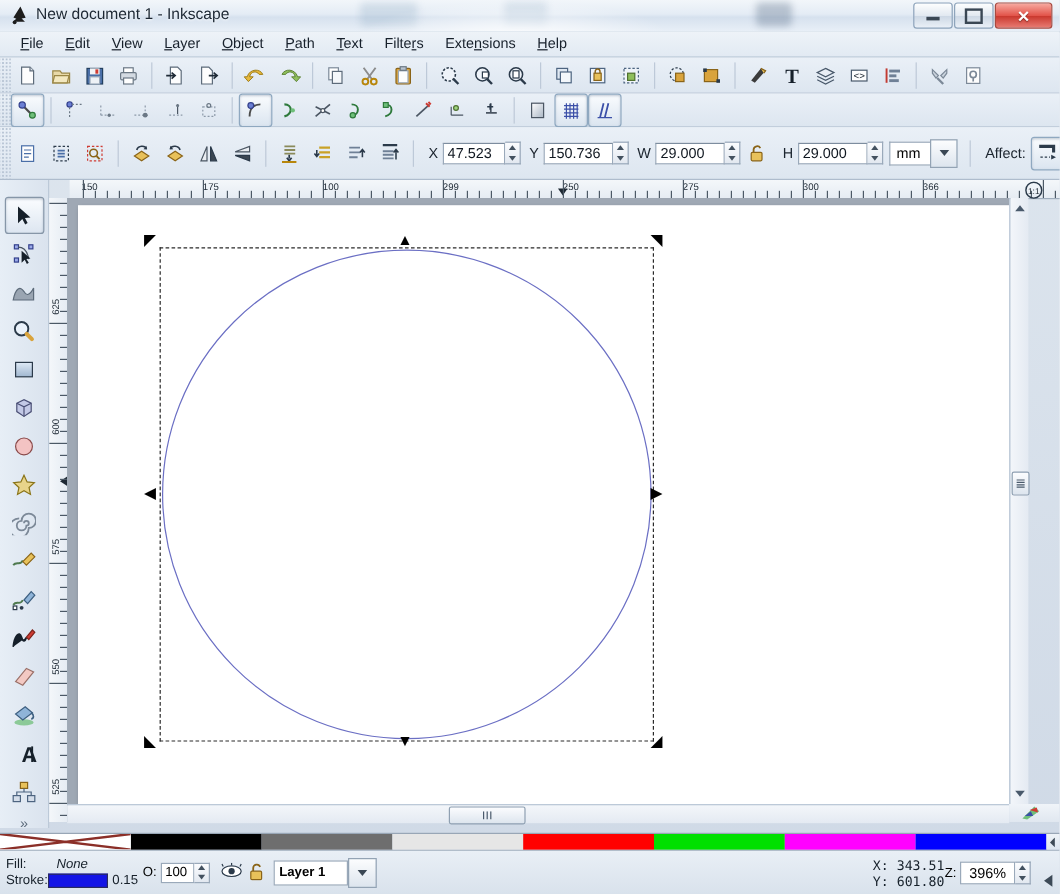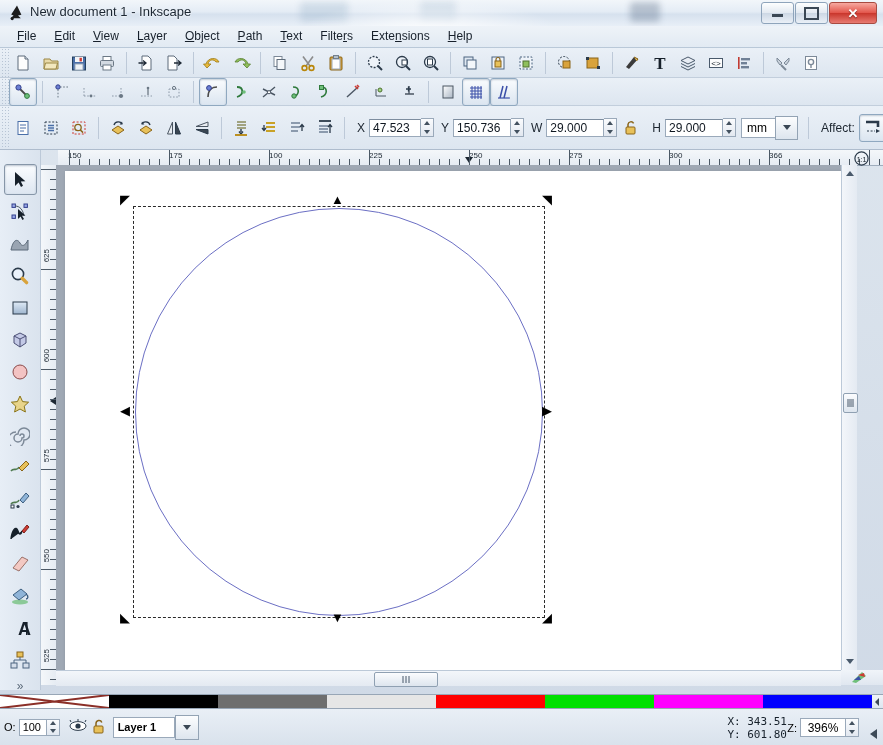--- a/index.html
+++ b/index.html
@@ -749,21 +749,21 @@
           <path d="M10 7v3H4v3M10 10h6v3" fill="none" stroke="#4d6480"></path>
         </svg>
     </div>
     <div class="toolmore">»</div>
   </div>
 
   <div class="hruler">
     <div class="rlabel" style="left:10px;top:1px">150</div>
     <div class="rlabel" style="left:111px;top:1px">175</div>
     <div class="rlabel" style="left:211px;top:1px">100</div>
-    <div class="rlabel" style="left:311px;top:1px">225</div>
+    <div class="rlabel" style="left:311px;top:1px">299</div>
     <div class="rlabel" style="left:411px;top:1px">250</div>
     <div class="rlabel" style="left:511px;top:1px">275</div>
     <div class="rlabel" style="left:611px;top:1px">300</div>
     <div class="rlabel" style="left:711px;top:1px">366</div>
     <div class="rmark" style="left:407px;top:7px"></div>
     <div id="hticks">
         <div class="rtick" style="left: 11px; top: 0px; width: 1px; height: 15px;"></div>
         <div class="rtick" style="left: 21px; top: 9px; width: 1px; height: 6px;"></div>
         <div class="rtick" style="left: 31px; top: 9px; width: 1px; height: 6px;"></div>
         <div class="rtick" style="left: 41px; top: 9px; width: 1px; height: 6px;"></div>
@@ -976,20 +976,31 @@
     <div class="swatch" style="background:#ff00ff"></div>
     <div class="swatch" style="background:#0000ff"></div>
     <div class="palarrow">
       <svg width="5" height="8">
           <path d="M4 0 L0 4 L4 8 Z" fill="#3d4a57"></path>
         </svg>
     </div>
   </div>
 
   <div class="status">
+    <div class="fsblock">
+      <div class="fsrow">
+        <span class="k">Fill:</span>
+        <span class="fsnone">None</span>
+      </div>
+      <div class="fsrow">
+        <span class="k">Stroke:</span>
+        <span class="strokesw"></span>
+        <span style="margin-left:4px">0.15</span>
+      </div>
+    </div>
 
     <div class="ostack">
       <span style="margin-right:3px">O:</span>
       <input type="text" value="100" style="">
       <span class="arrows" style="height:17px">
           <i class="u"></i>
           <i class="d"></i>
         </span>
     </div>
 

